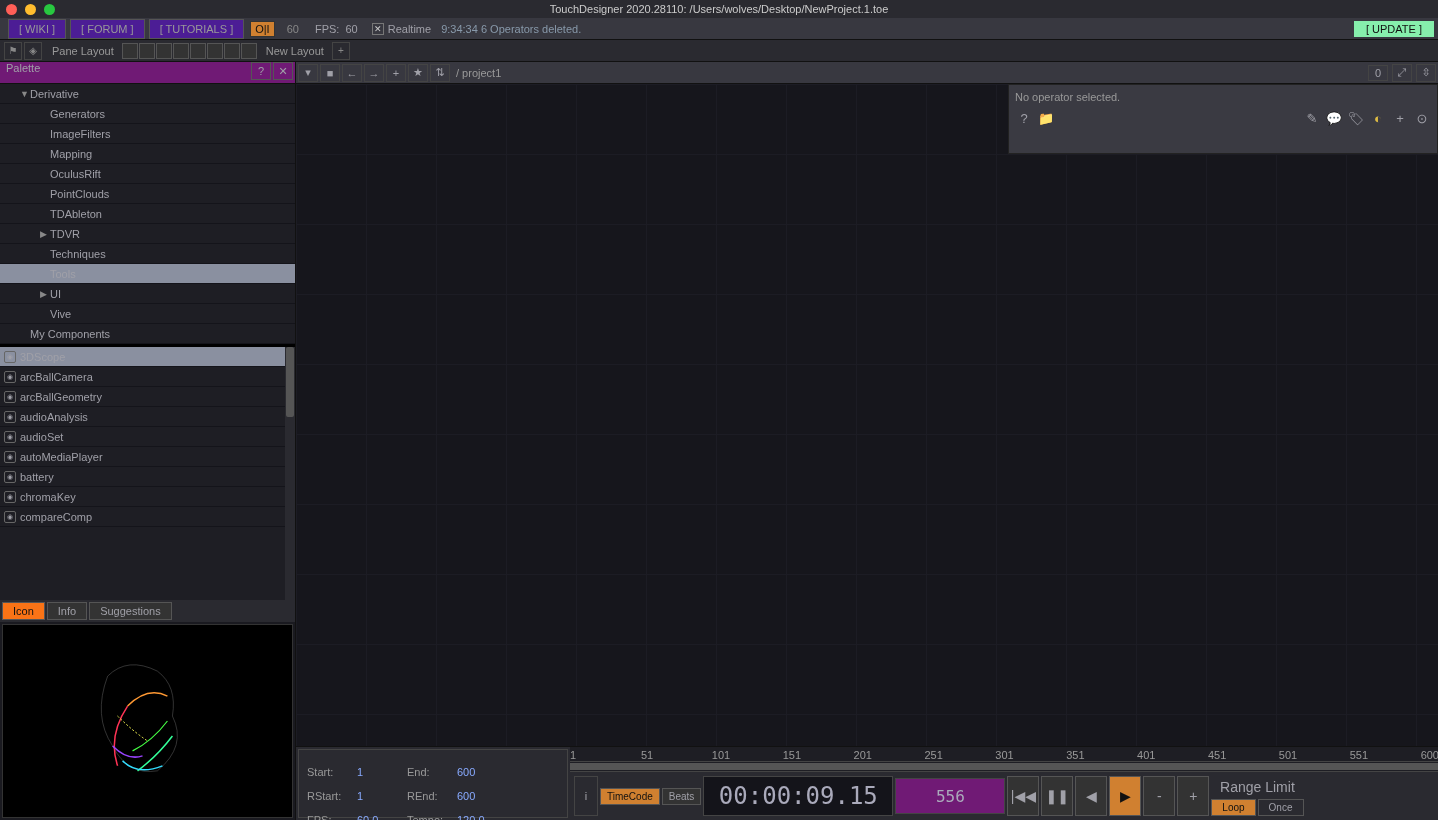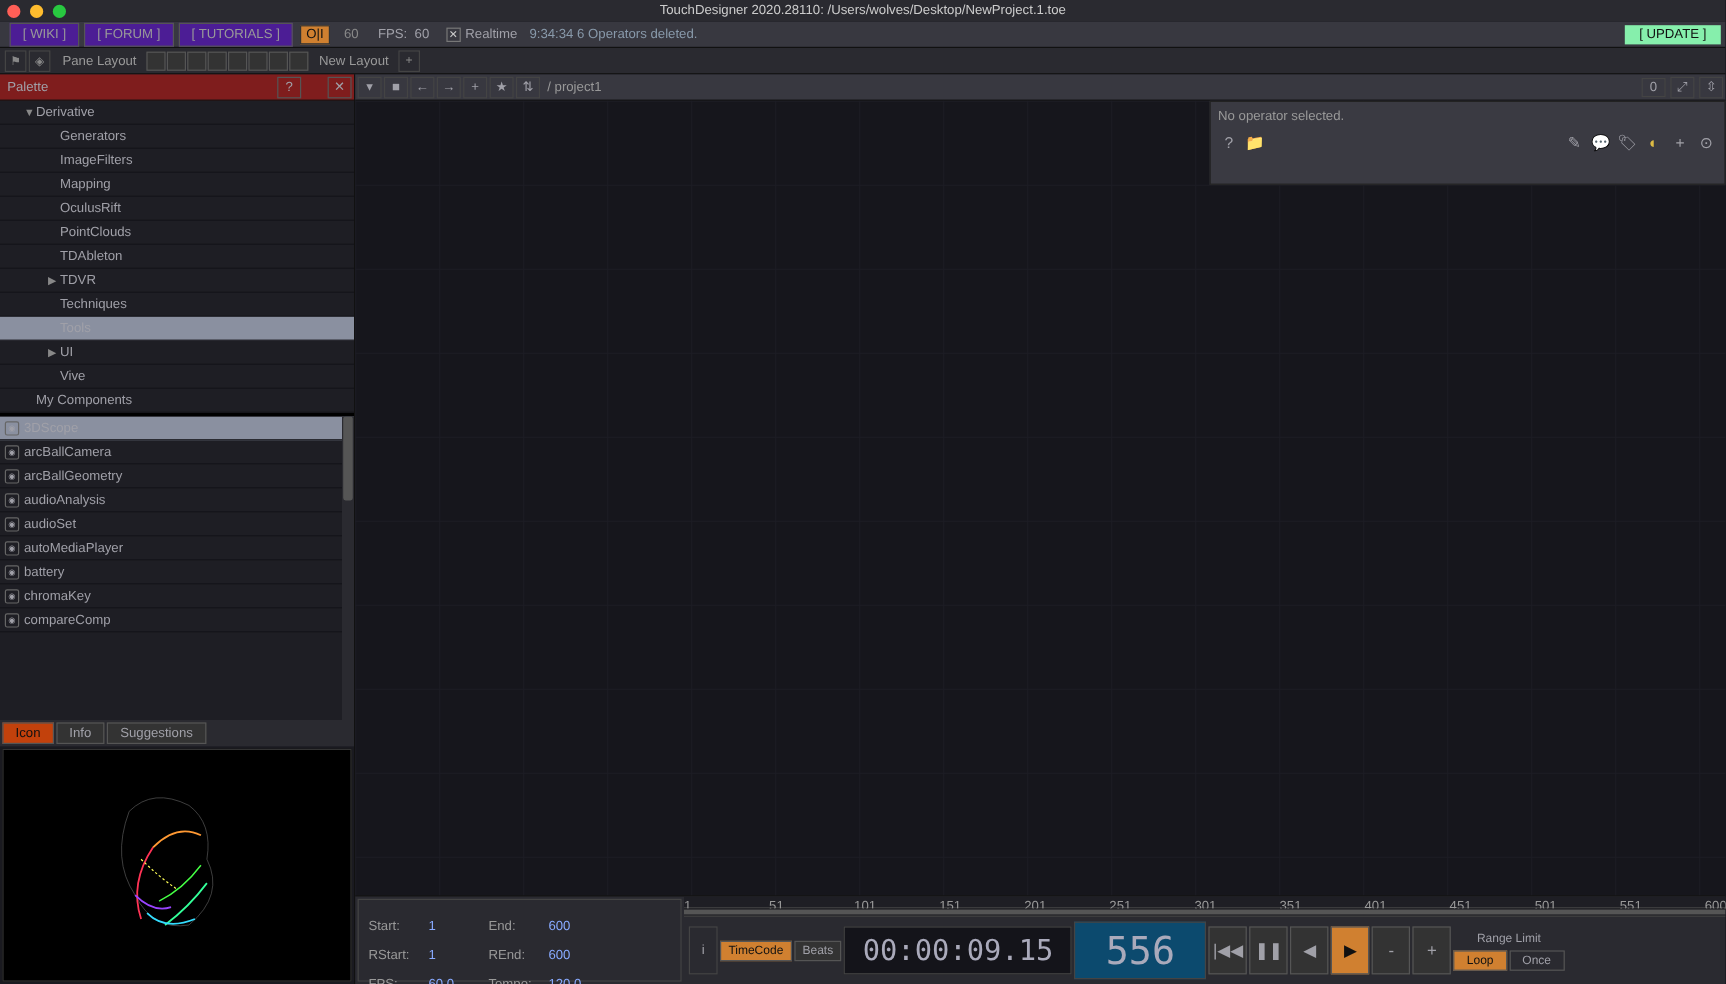--- a/index.html
+++ b/index.html
@@ -21,38 +21,38 @@
 .chk { width: 12px; height: 12px; border: 1px solid #777; display: flex; align-items: center; justify-content: center; font-size: 9px; color: #ccc; }
 .status { margin-left: 10px; color: #8899aa; }
 .update { margin-left: auto; margin-right: 4px; background: #86efac; color: #111; padding: 0 12px; height: 16px; display: flex; align-items: center; }
 .panerow { height: 22px; background: #2a2a30; display: flex; align-items: center; border-bottom: 1px solid #111; padding-left: 4px; }
 .panebtn { width: 18px; height: 18px; border: 1px solid #444; margin-right: 2px; display: flex; align-items: center; justify-content: center; color: #888; font-size: 10px; }
 .panelbl { margin: 0 8px; color: #999; }
 .layoutbtns { display: flex; }
 .layoutbtns .lb { width: 16px; height: 16px; border: 1px solid #555; margin-right: 1px; background: #333; }
 .main { flex: 1; display: flex; min-height: 0; }
 .palette { width: 296px; display: flex; flex-direction: column; border-right: 1px solid #111; }
-.pal-head { height: 22px; background: #7f1d1d; display: flex; align-items: center; padding-left: 6px; border-bottom: 1px solid #111; gap: 20px; }
+.pal-head { height: 22px; background: #701a75; display: flex; align-items: flex-start; padding-left: 6px; border-bottom: 1px solid #111; }
 .pal-head .sp { flex: 1; }
 .pal-head .hbtn { width: 20px; height: 18px; border: 1px solid #555; display: flex; align-items: center; justify-content: center; margin-right: 2px; }
 .tree { background: #1e1e24; overflow: hidden; border-bottom: 1px solid #000; }
 .tree-row { height: 20px; display: flex; align-items: center; padding-left: 6px; color: #a0a0a8; border-bottom: 1px solid #14141a; }
 .tree-row.lvl1 { padding-left: 20px; }
 .tree-row.lvl2 { padding-left: 40px; }
 .tree-row.sel { background: #8a90a0; color: #111; }
 .tree-row .arr { width: 10px; font-size: 9px; color: #888; }
 .complist { flex: 1; background: #1e1e24; overflow: hidden; position: relative; border-top: 2px solid #000; }
 .comp-row { height: 20px; display: flex; align-items: center; padding-left: 4px; border-bottom: 1px solid #14141a; gap: 4px; }
 .comp-row.sel { background: #8a90a0; color: #111; }
 .comp-ic { width: 12px; height: 12px; border: 1px solid #666; border-radius: 2px; font-size: 7px; display: flex; align-items: center; justify-content: center; }
 .scrollb { position: absolute; right: 0; top: 0; bottom: 0; width: 10px; background: #2a2a30; }
 .sthumb { position: absolute; left: 1px; right: 1px; top: 0; height: 70px; background: #555; border-radius: 2px; }
 .preview-tabs { height: 22px; background: #2a2a30; display: flex; align-items: center; padding: 2px; gap: 2px; }
 .ptab { padding: 2px 10px; border: 1px solid #555; background: #333; }
-.ptab.active { background: #c2410c; color: #111; }
+.ptab.active { background: #f97316; color: #111; }
 .preview { height: 194px; background: #000; border: 1px solid #333; margin: 2px; position: relative; overflow: hidden; }
 .network-area { flex: 1; display: flex; flex-direction: column; }
 .net-toolbar { height: 22px; background: #383840; display: flex; align-items: center; border-bottom: 1px solid #111; }
 .nbtn { width: 20px; height: 18px; border: 1px solid #444; margin-left: 2px; display: flex; align-items: center; justify-content: center; font-size: 11px; }
 .path { margin-left: 6px; color: #999; }
 .nright { margin-left: auto; display: flex; align-items: center; gap: 2px; margin-right: 2px; }
 .ncount { border: 1px solid #444; padding: 0 6px; height: 16px; display: flex; align-items: center; }
 .network { flex: 1; background: #16161c; position: relative; background-image: linear-gradient(#1c1c24 1px, transparent 1px), linear-gradient(90deg, #1c1c24 1px, transparent 1px); background-size: 70px 70px; }
 .parampanel { position: absolute; right: 0; top: 0; width: 430px; height: 70px; background: #3a3a42; border: 1px solid #222; padding: 6px; }
 .parampanel .msg { color: #999; margin-bottom: 6px; }
@@ -68,25 +68,25 @@
 .t-ruler { height: 16px; background: #1e1e24; border-bottom: 1px solid #444; display: flex; position: relative; font-size: 9px; }
 .t-tick { position: absolute; top: 2px; color: #999; }
 .t-scroll { height: 10px; background: #1e1e24; border-bottom: 1px solid #444; position: relative; }
 .t-scroll-thumb { position: absolute; left: 0; right: 0; top: 1px; bottom: 1px; background: #555; }
 .t-controls { flex: 1; display: flex; align-items: center; padding: 4px; gap: 2px; }
 .tc-i { width: 24px; height: 40px; border: 1px solid #444; display: flex; align-items: center; justify-content: center; background: #2a2a30; }
 .tc-mode { display: flex; flex-direction: row; gap: 2px; }
 .tc-modebtn { background: #333; border: 1px solid #555; padding: 2px 6px; font-size: 10px; }
 .tc-modebtn.active { background: #d08030; color: #111; }
 .tc-display { width: 190px; height: 40px; background: #14141a; border: 1px solid #444; display: flex; align-items: center; justify-content: center; color: #aab; font-size: 24px; font-family: monospace; }
-.tc-frame { width: 110px; height: 48px; background: #0c4a6e; border: 1px solid #444; display: flex; align-items: center; justify-content: center; color: #aab; font-size: 32px; font-family: monospace; }
+.tc-frame { width: 110px; height: 36px; background: #701a75; border: 1px solid #444; display: flex; align-items: center; justify-content: center; color: #aab; font-size: 16px; font-family: monospace; }
 .tbtn { width: 32px; height: 40px; background: #333; border: 1px solid #555; display: flex; align-items: center; justify-content: center; font-size: 14px; }
 .tbtn.play { background: #d08030; color: #111; }
 .t-right { display: flex; flex-direction: column; gap: 2px; align-items: center; }
-.t-right .rl { font-size: 10px; padding: 2px; }
+.t-right .rl { font-size: 14px; padding: 2px; }
 .t-right .rrow { display: flex; gap: 2px; }
 .t-right .rbtn { border: 1px solid #555; padding: 2px 10px; font-size: 10px; }
 .t-right .rbtn.active { background: #d08030; color: #111; }
 svg.prevsvg { width: 100%; height: 100%; }
 </style>
 </head>
 <body>
 
 <div class="titlebar">
   <div class="traffic">

